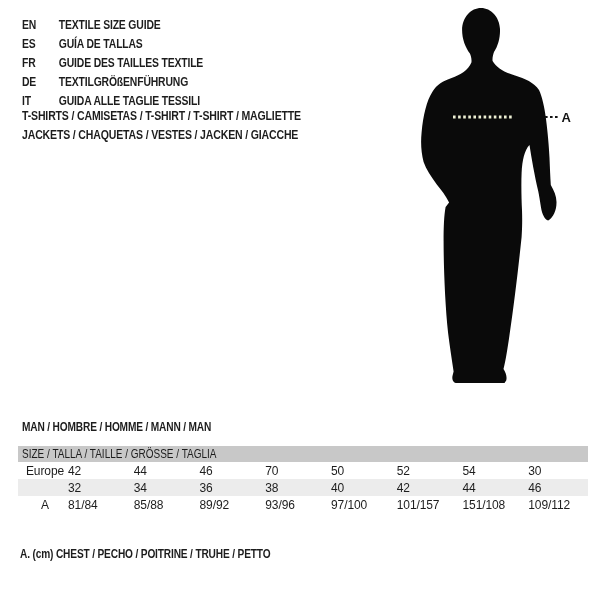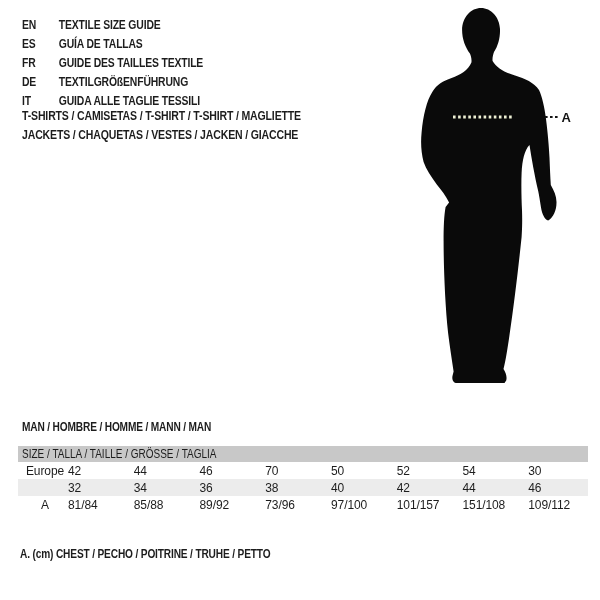--- a/index.html
+++ b/index.html
@@ -151,21 +151,21 @@
           <td>40</td>
           <td>42</td>
           <td>44</td>
           <td>46</td>
         </tr>
         <tr>
           <td class="lbl">A</td>
           <td>81/84</td>
           <td>85/88</td>
           <td>89/92</td>
-          <td>73/96</td>
+          <td>93/96</td>
           <td>97/100</td>
           <td>101/157</td>
           <td>151/108</td>
           <td>109/112</td>
         </tr>
       </tbody>
     </table>
   </div>
 
   <div class="footer-note">A. (cm) CHEST / PECHO / POITRINE / TRUHE / PETTO</div>

